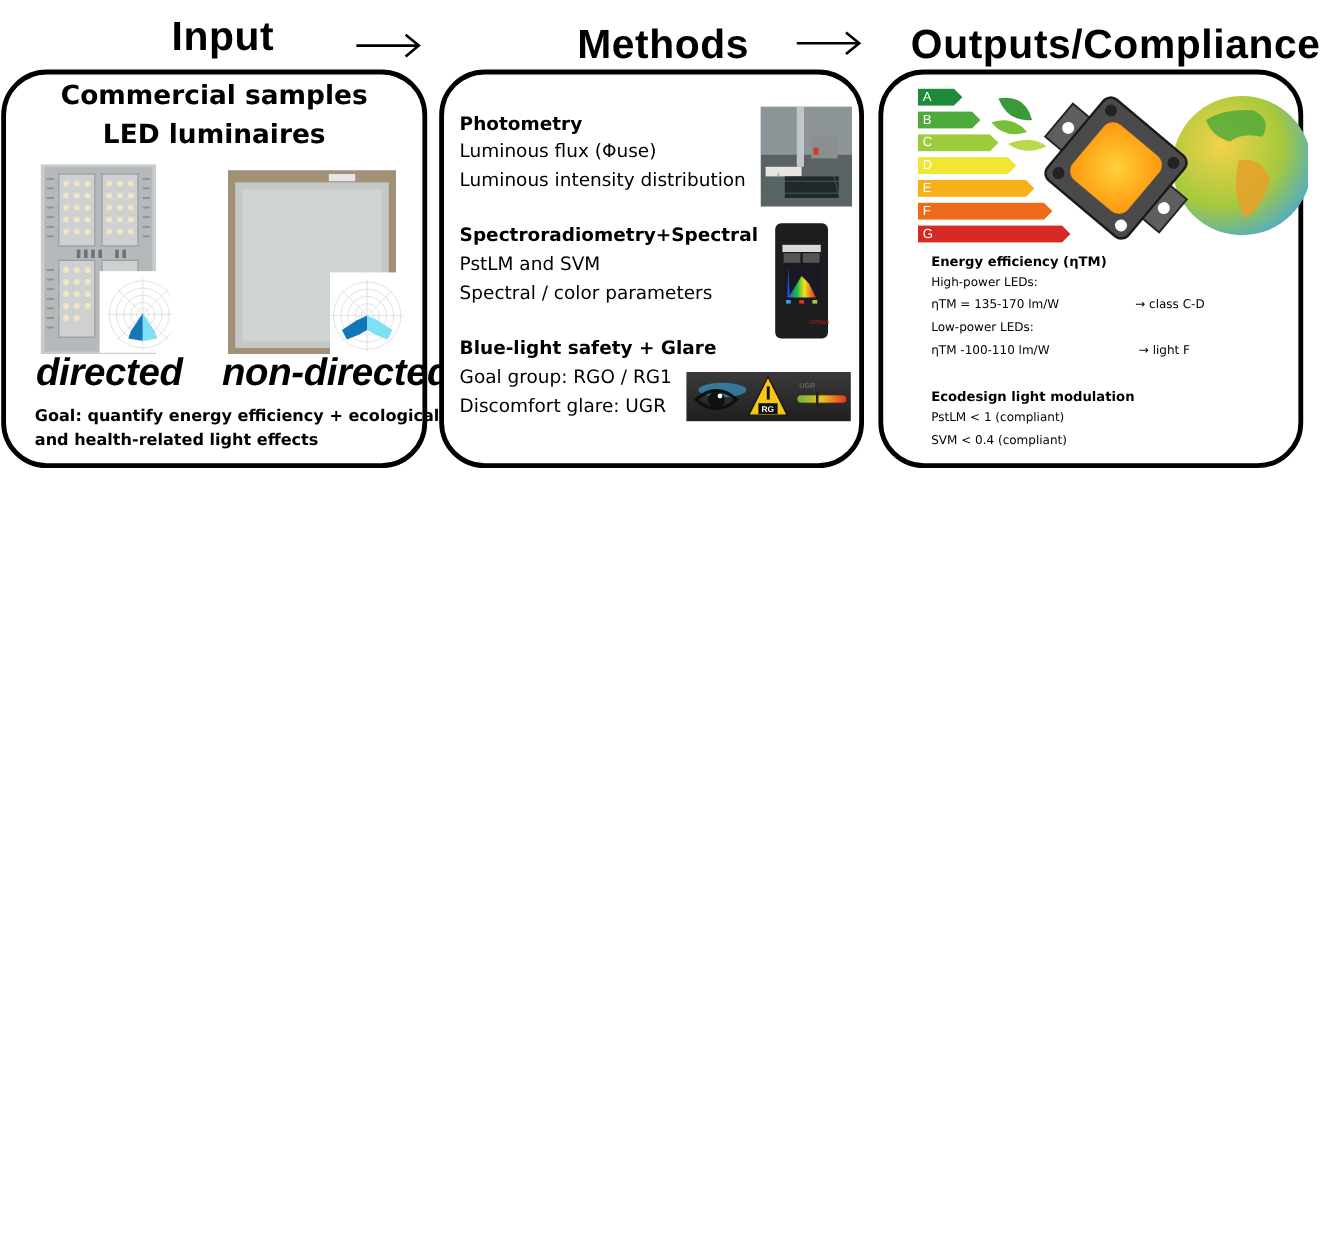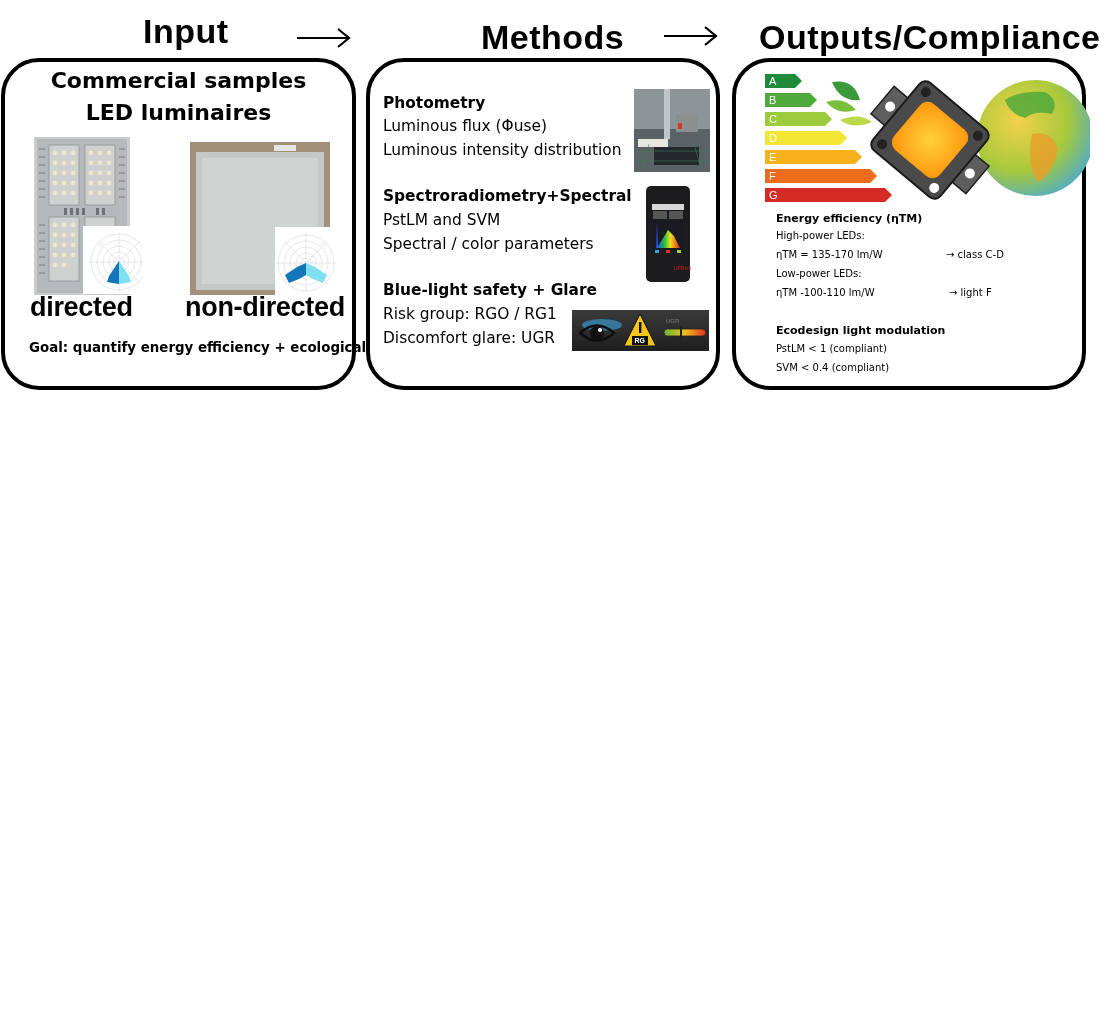--- a/index.html
+++ b/index.html
@@ -5,21 +5,21 @@
   html, body { margin:0; padding:0; background:#ffffff; }
   body { width:1100px; height:1031px; position:relative; overflow:hidden; font-family:"DejaVu Sans", sans-serif; color:#000; }
   .heading { position:absolute; font-family:"Liberation Sans", sans-serif; font-weight:bold; font-size:34px; letter-spacing:0.5px; white-space:nowrap; }
   .arrow { position:absolute; height:22px; }
   .panel { position:absolute; top:58px; height:324px; border:4px solid #000; border-radius:38px; background:#fff; box-sizing:content-box; }
   .p-input { left:1px; width:347px; }
   .p-methods { left:366px; width:346px; }
   .p-outputs { left:732px; width:346px; }
   .t { position:absolute; white-space:nowrap; }
   .center-title { font-family:"DejaVu Sans", sans-serif; font-weight:bold; font-size:22px; text-align:center; width:100%; left:0; line-height:31px; }
-  .cap { font-family:"Liberation Sans", sans-serif; font-weight:bold; font-size:27px; letter-spacing:-0.3px; }
+  .cap { font-family:"Liberation Sans", sans-serif; font-weight:bold; font-style:italic; font-size:32px; letter-spacing:-0.3px; }
   .goal { font-weight:bold; font-size:13.4px; line-height:20px; }
   .mh { font-weight:bold; font-size:15.4px; }
   .ml { font-size:15.4px; }
   .oh { font-weight:bold; font-size:11px;text-align:center; }
   .ol { font-size:10px; }
   .photo { position:absolute; overflow:hidden; }
   .energy-bar { position:absolute; height:14px; color:#fff; font-family:"Liberation Sans", sans-serif; font-size:11px; line-height:14px; padding-left:4px; box-sizing:border-box; }
   .energy-bar::after { content:""; position:absolute; right:-7px; top:0; border-top:7px solid transparent; border-bottom:7px solid transparent; border-left:7px solid; border-left-color:inherit; }
 </style>
 </head>
@@ -172,33 +172,34 @@
       </g>
       <polygon points="31,36 22,40 10,48 14,56 24,52 31,48" fill="#1376b8"></polygon>
       <polygon points="31,36 40,40 52,48 48,56 38,52 31,48" fill="#7fe0f2"></polygon>
     </svg>
   </div>
 
   <div class="t cap" style="left:25px; top:230px;">directed</div>
   <div class="t cap" style="left:180px; top:230px;">non-directed</div>
 
   <div class="t goal" style="left:24px; top:276px;">Goal: quantify energy efficiency + ecological</div>
+  <div class="t goal" style="left:24px; top:296px;">and health-related light effects</div>
 </div>
 
 <div class="panel p-methods">
   <div class="t mh" style="left:13px; top:32px;">Photometry</div>
   <div class="t ml" style="left:13px; top:55px;">Luminous flux (Φuse)</div>
   <div class="t ml" style="left:13px; top:79px;">Luminous intensity distribution</div>
 
   <div class="t mh" style="left:13px; top:125px;">Spectroradiometry+Spectral</div>
   <div class="t ml" style="left:13px; top:149px;">PstLM and SVM</div>
   <div class="t ml" style="left:13px; top:173px;">Spectral / color parameters</div>
 
   <div class="t mh" style="left:13px; top:219px;">Blue-light safety + Glare</div>
-  <div class="t ml" style="left:13px; top:243px;">Risk group: RGO / RG1</div>
+  <div class="t ml" style="left:13px; top:243px;">Goal group: RGO / RG1</div>
   <div class="t ml" style="left:13px; top:267px;">Discomfort glare: UGR</div>
 
   <div class="photo" style="left:264px; top:27px; width:76px; height:83px; background:#3d4347;">
     <svg width="76" height="83" viewBox="0 0 76 83">
       <rect width="76" height="83" fill="#5b6266"></rect>
       <rect x="0" y="0" width="76" height="40" fill="#8d9599"></rect>
       <rect x="30" y="0" width="6" height="50" fill="#c3c6c8"></rect>
       <rect x="42" y="25" width="22" height="18" fill="#8c8f90"></rect>
       <rect x="44" y="34" width="4" height="6" fill="#d23a22"></rect>
       <rect x="4" y="50" width="30" height="8" fill="#e8e6e0"></rect>

